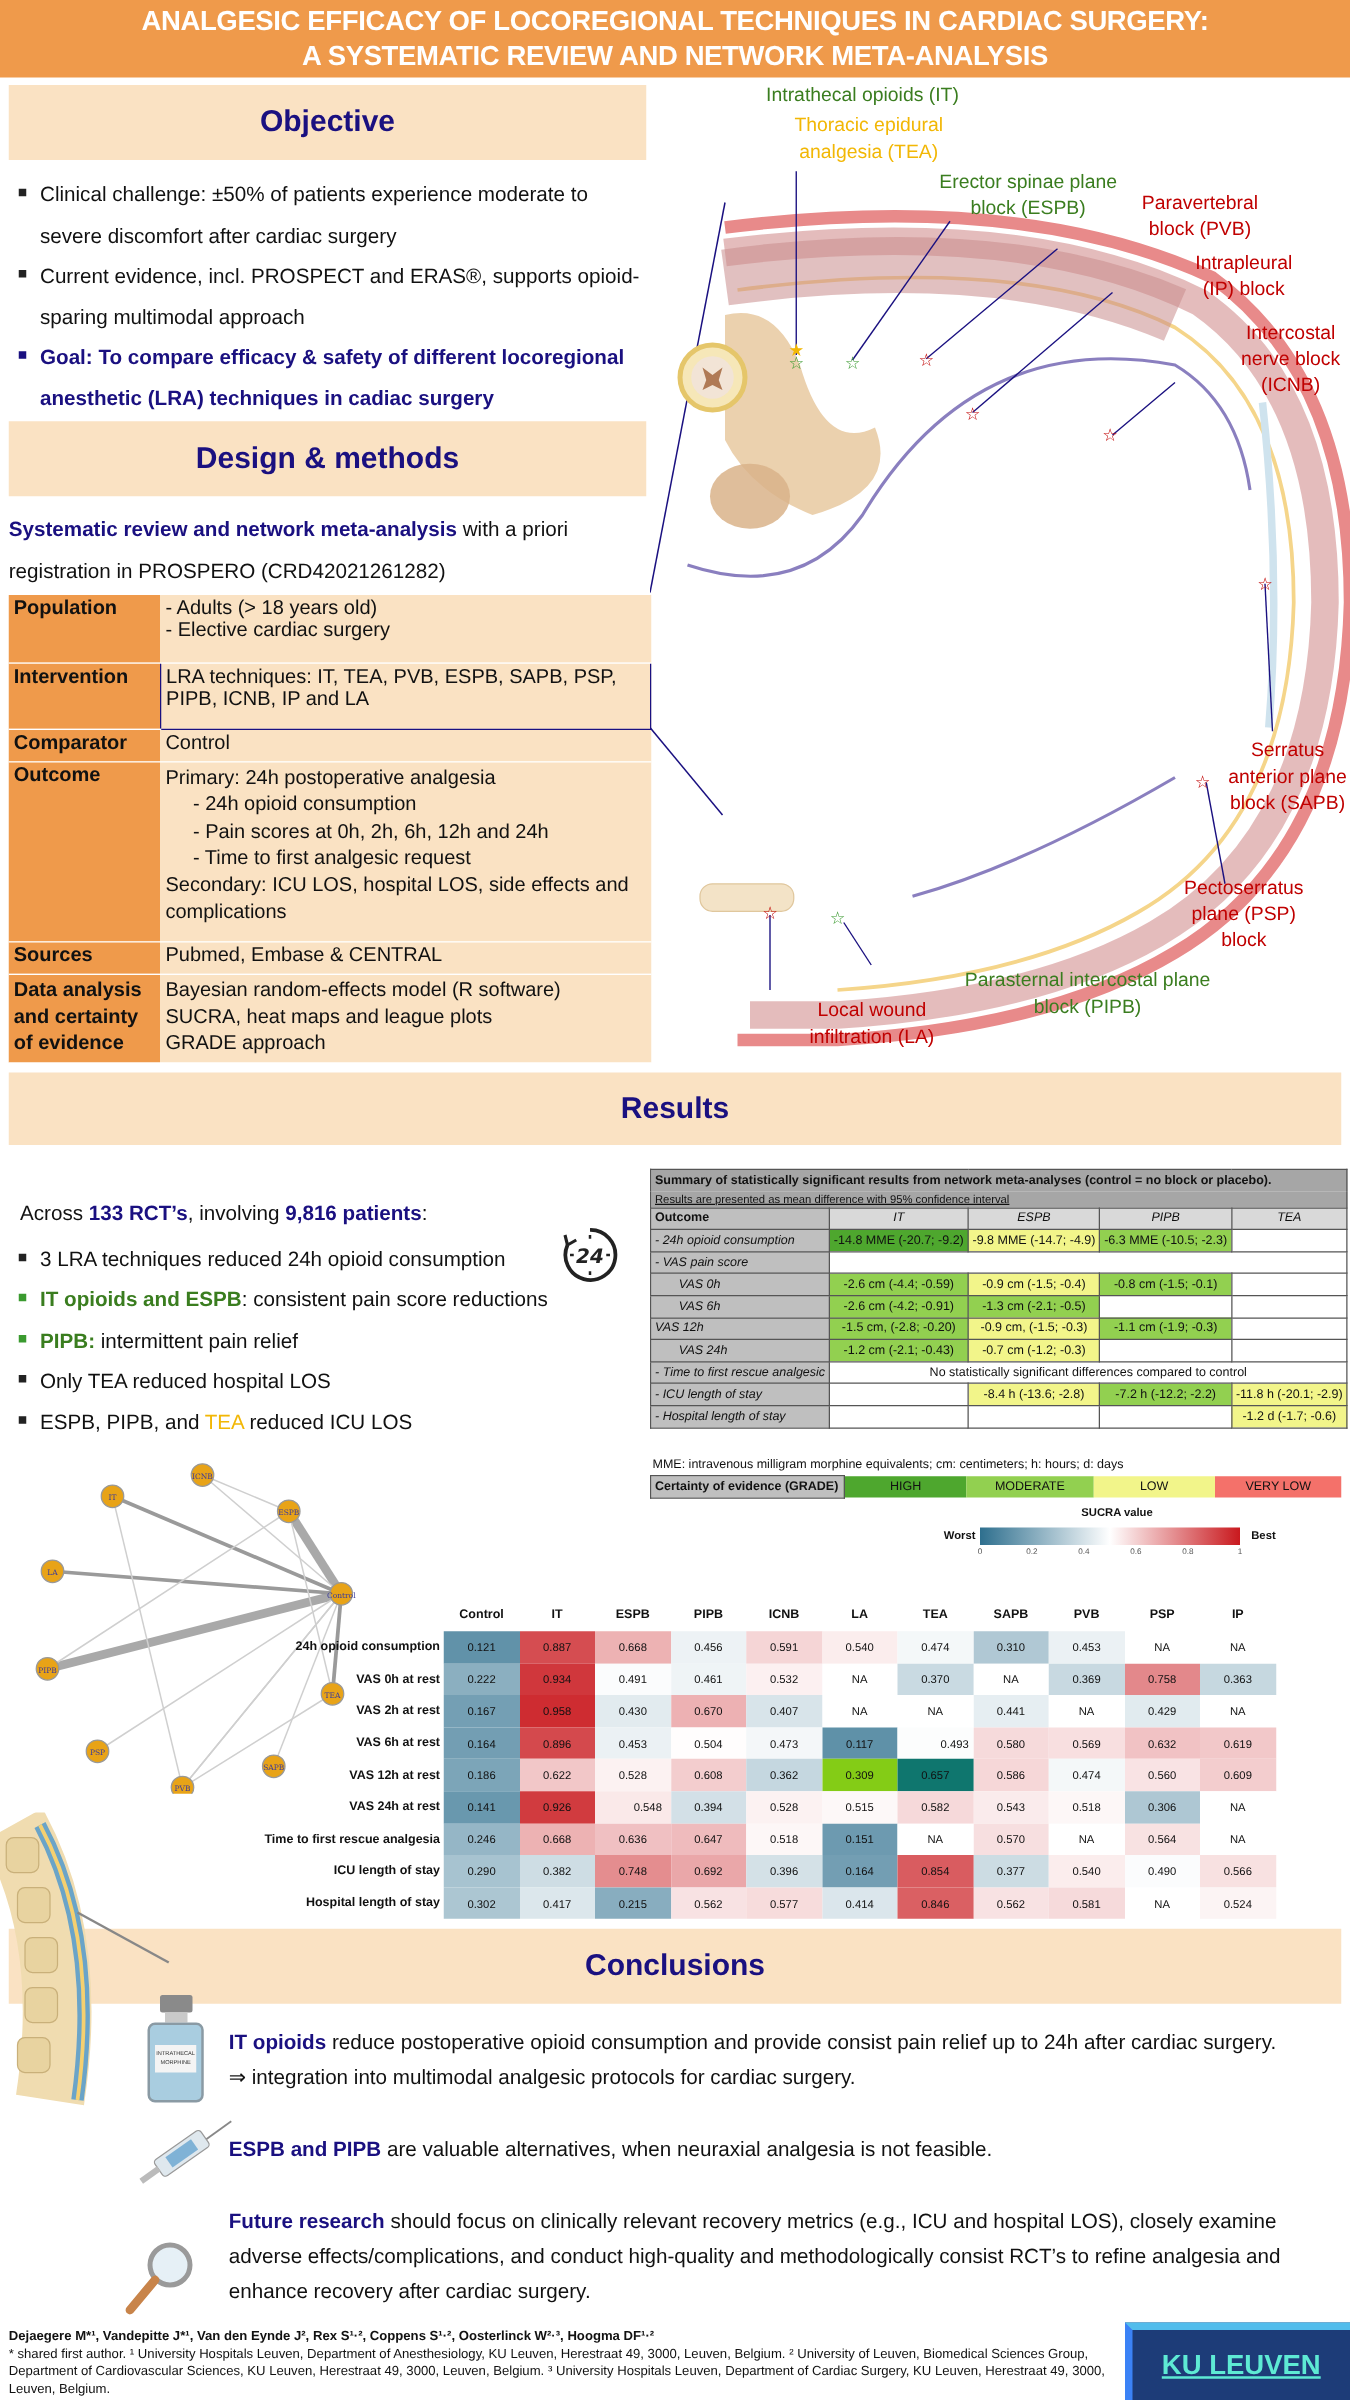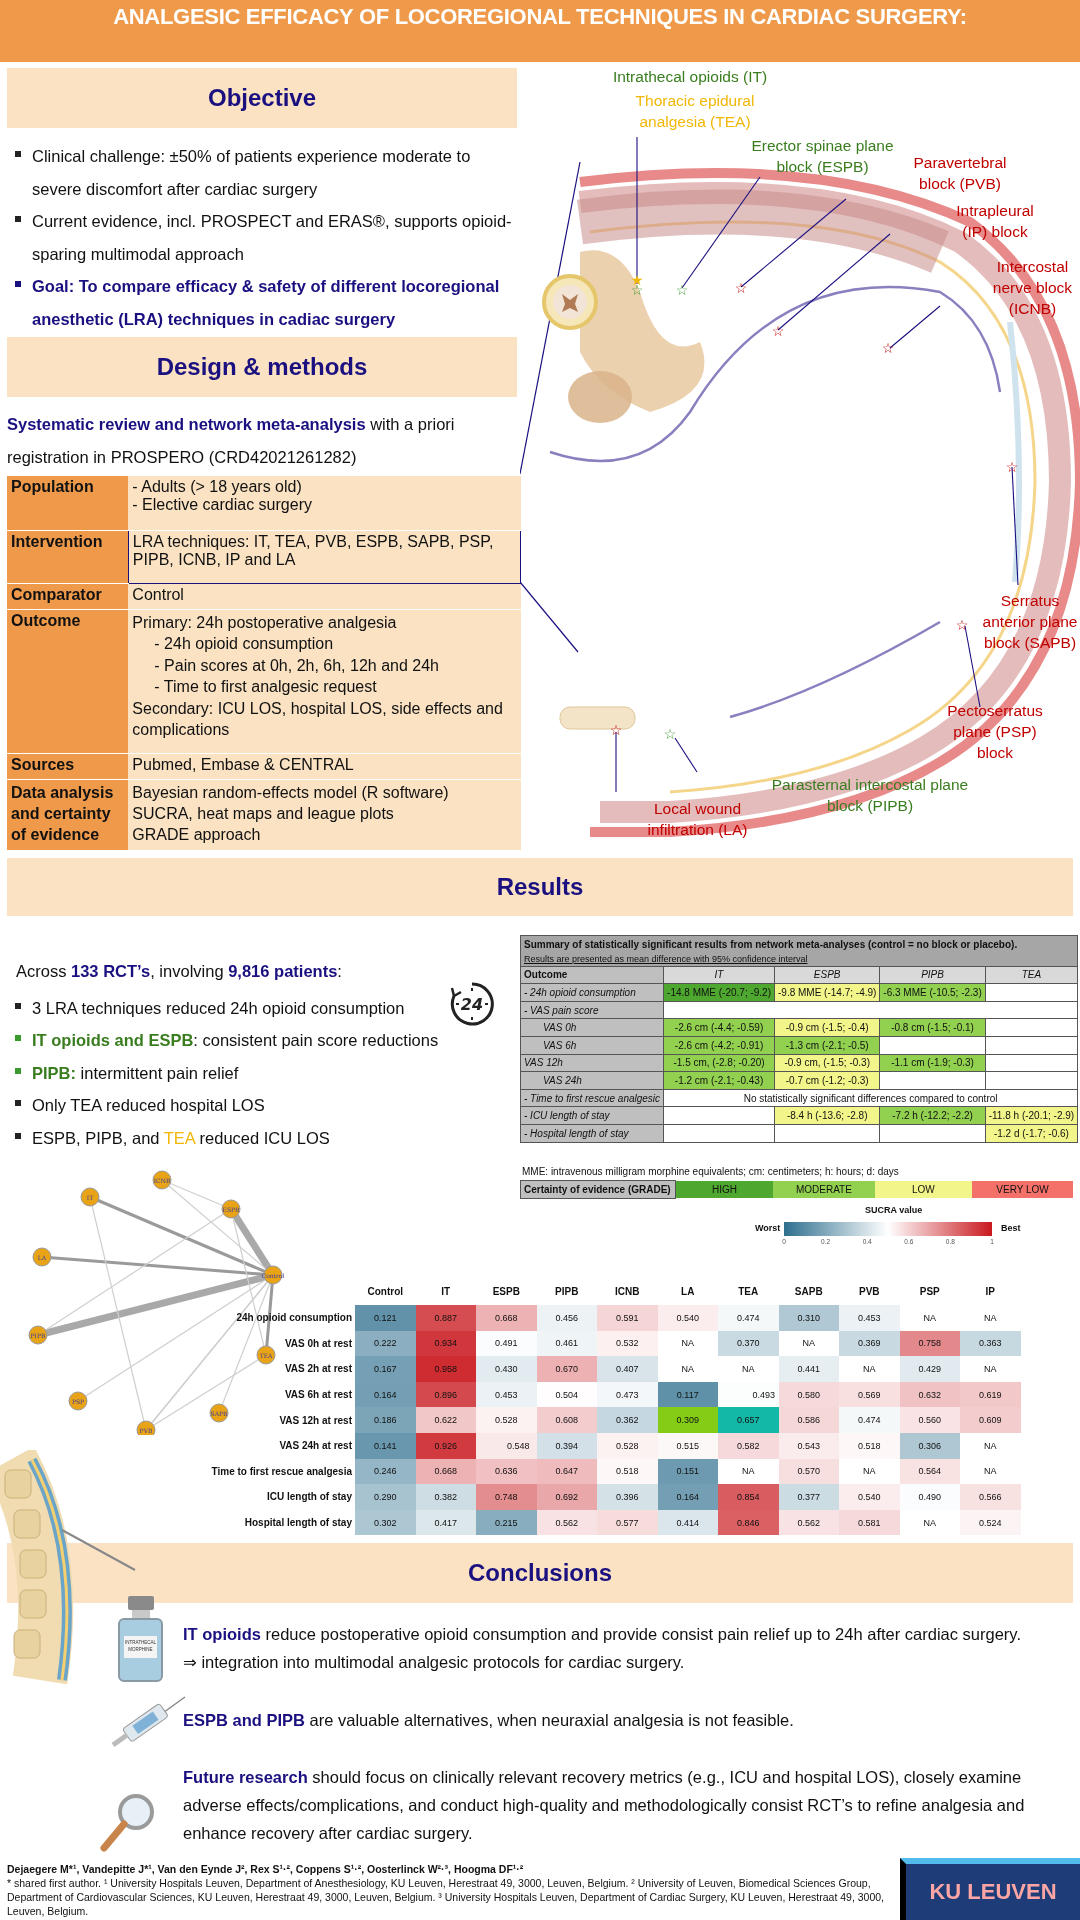--- a/index.html
+++ b/index.html
@@ -34,20 +34,21 @@
   .heat td.rl { text-align: right; font-weight: bold; font-size: 10px; padding-right: 3px; width: 160px; white-space: nowrap; }
   .heat td.cell { text-align: center; height: 25.6px; width: 60.5px; }
   .concl p { font-size: 16.5px; line-height: 28px; }
   .affil { font-size: 10.5px; line-height: 14px; }
 </style>
 </head>
 <body>
 
 <div class="abs title-bar">
   <div>ANALGESIC EFFICACY OF LOCOREGIONAL TECHNIQUES IN CARDIAC SURGERY:</div>
+  <div>A SYSTEMATIC REVIEW AND NETWORK META-ANALYSIS</div>
 </div>
 
 <div class="abs section-head" style="left:7px;top:68px;width:510px;height:60px;line-height:60px;font-size:24px;">Objective</div>
 <ul class="abs sq" style="left:7px;top:140px;width:512px;font-size:16.5px;line-height:32.5px;">
   <li>Clinical challenge: ±50% of patients experience moderate to severe discomfort after cardiac surgery</li>
   <li>Current evidence, incl. PROSPECT and ERAS®, supports opioid-sparing multimodal approach</li>
   <li class="goal navy">Goal: To compare efficacy &amp; safety of different locoregional anesthetic (LRA) techniques in cadiac surgery</li>
 </ul>
 
 <div class="abs section-head" style="left:7px;top:337px;width:510px;height:60px;line-height:60px;font-size:24px;">Design &amp; methods</div>
@@ -396,21 +397,21 @@
         <td class="cell" style="background: rgb(242, 200, 201);">0.619</td>
       </tr>
       <tr>
         <td class="rl">VAS 12h at rest</td>
         <td class="cell" style="background: rgb(124, 165, 184);">0.186</td>
         <td class="cell" style="background: rgb(242, 199, 200);">0.622</td>
         <td class="cell" style="background: rgb(252, 242, 242);">0.528</td>
         <td class="cell" style="background: rgb(243, 205, 206);">0.608</td>
         <td class="cell" style="background: rgb(197, 215, 224);">0.362</td>
         <td class="cell" style="background: #84cc16;">0.309</td>
-        <td class="cell" style="background: #14b8a6; margin-left: 43px;">0.657</td>
+        <td class="cell" style="background: #0f766e; margin-left: 43px;">0.657</td>
         <td class="cell" style="background: rgb(246, 215, 216);">0.586</td>
         <td class="cell" style="background: rgb(244, 248, 249);">0.474</td>
         <td class="cell" style="background: rgb(249, 227, 228);">0.560</td>
         <td class="cell" style="background: rgb(243, 205, 206);">0.609</td>
       </tr>
       <tr>
         <td class="rl">VAS 24h at rest</td>
         <td class="cell" style="background: rgb(105, 152, 174);">0.141</td>
         <td class="cell" style="background: rgb(209, 59, 63);">0.926</td>
         <td class="cell" style="background: rgb(250, 233, 233); padding-left: 24px;">0.548</td>
@@ -512,13 +513,13 @@
   <p><span class="navy">ESPB and PIPB</span><span> are valuable alternatives, when neuraxial analgesia is not feasible.</span></p>
 </div>
 <div class="abs concl" style="left:183px;top:1763px;width:890px;">
   <p><span class="navy">Future research</span><span> should focus on clinically relevant recovery metrics (e.g., ICU and hospital LOS), closely examine adverse effects/complications, and conduct high-quality and methodologically consist RCT’s to refine analgesia and enhance recovery after cardiac surgery.</span></p>
 </div>
 
 <div class="abs affil" style="left:7px;top:1862px;width:880px;">
   <div style="font-weight:bold;">Dejaegere M*¹, Vandepitte J*¹, Van den Eynde J², Rex S¹·², Coppens S¹·², Oosterlinck W²·³, Hoogma DF¹·²</div>
   <div>* shared first author. ¹ University Hospitals Leuven, Department of Anesthesiology, KU Leuven, Herestraat 49, 3000, Leuven, Belgium. ² University of Leuven, Biomedical Sciences Group, Department of Cardiovascular Sciences, KU Leuven, Herestraat 49, 3000, Leuven, Belgium. ³ University Hospitals Leuven, Department of Cardiac Surgery, KU Leuven, Herestraat 49, 3000, Leuven, Belgium.</div>
 </div>
-<div class="abs" style="left:900px;top:1858px;width:180px;height:62px;background:#1d3c78;border-left:6px solid #000000;border-top:6px solid #52bdec;color:#fca5a5;font-weight:bold;font-size:22px;text-align:center;line-height:56px;">KU LEUVEN</div>
+<div class="abs" style="left:900px;top:1858px;width:180px;height:62px;background:#1d3c78;border-left:6px solid #3b82f6;border-top:6px solid #52bdec;color:#5eead4;font-weight:bold;font-size:22px;text-align:center;line-height:56px;text-decoration:underline;">KU LEUVEN</div>
 
 </body></html>

